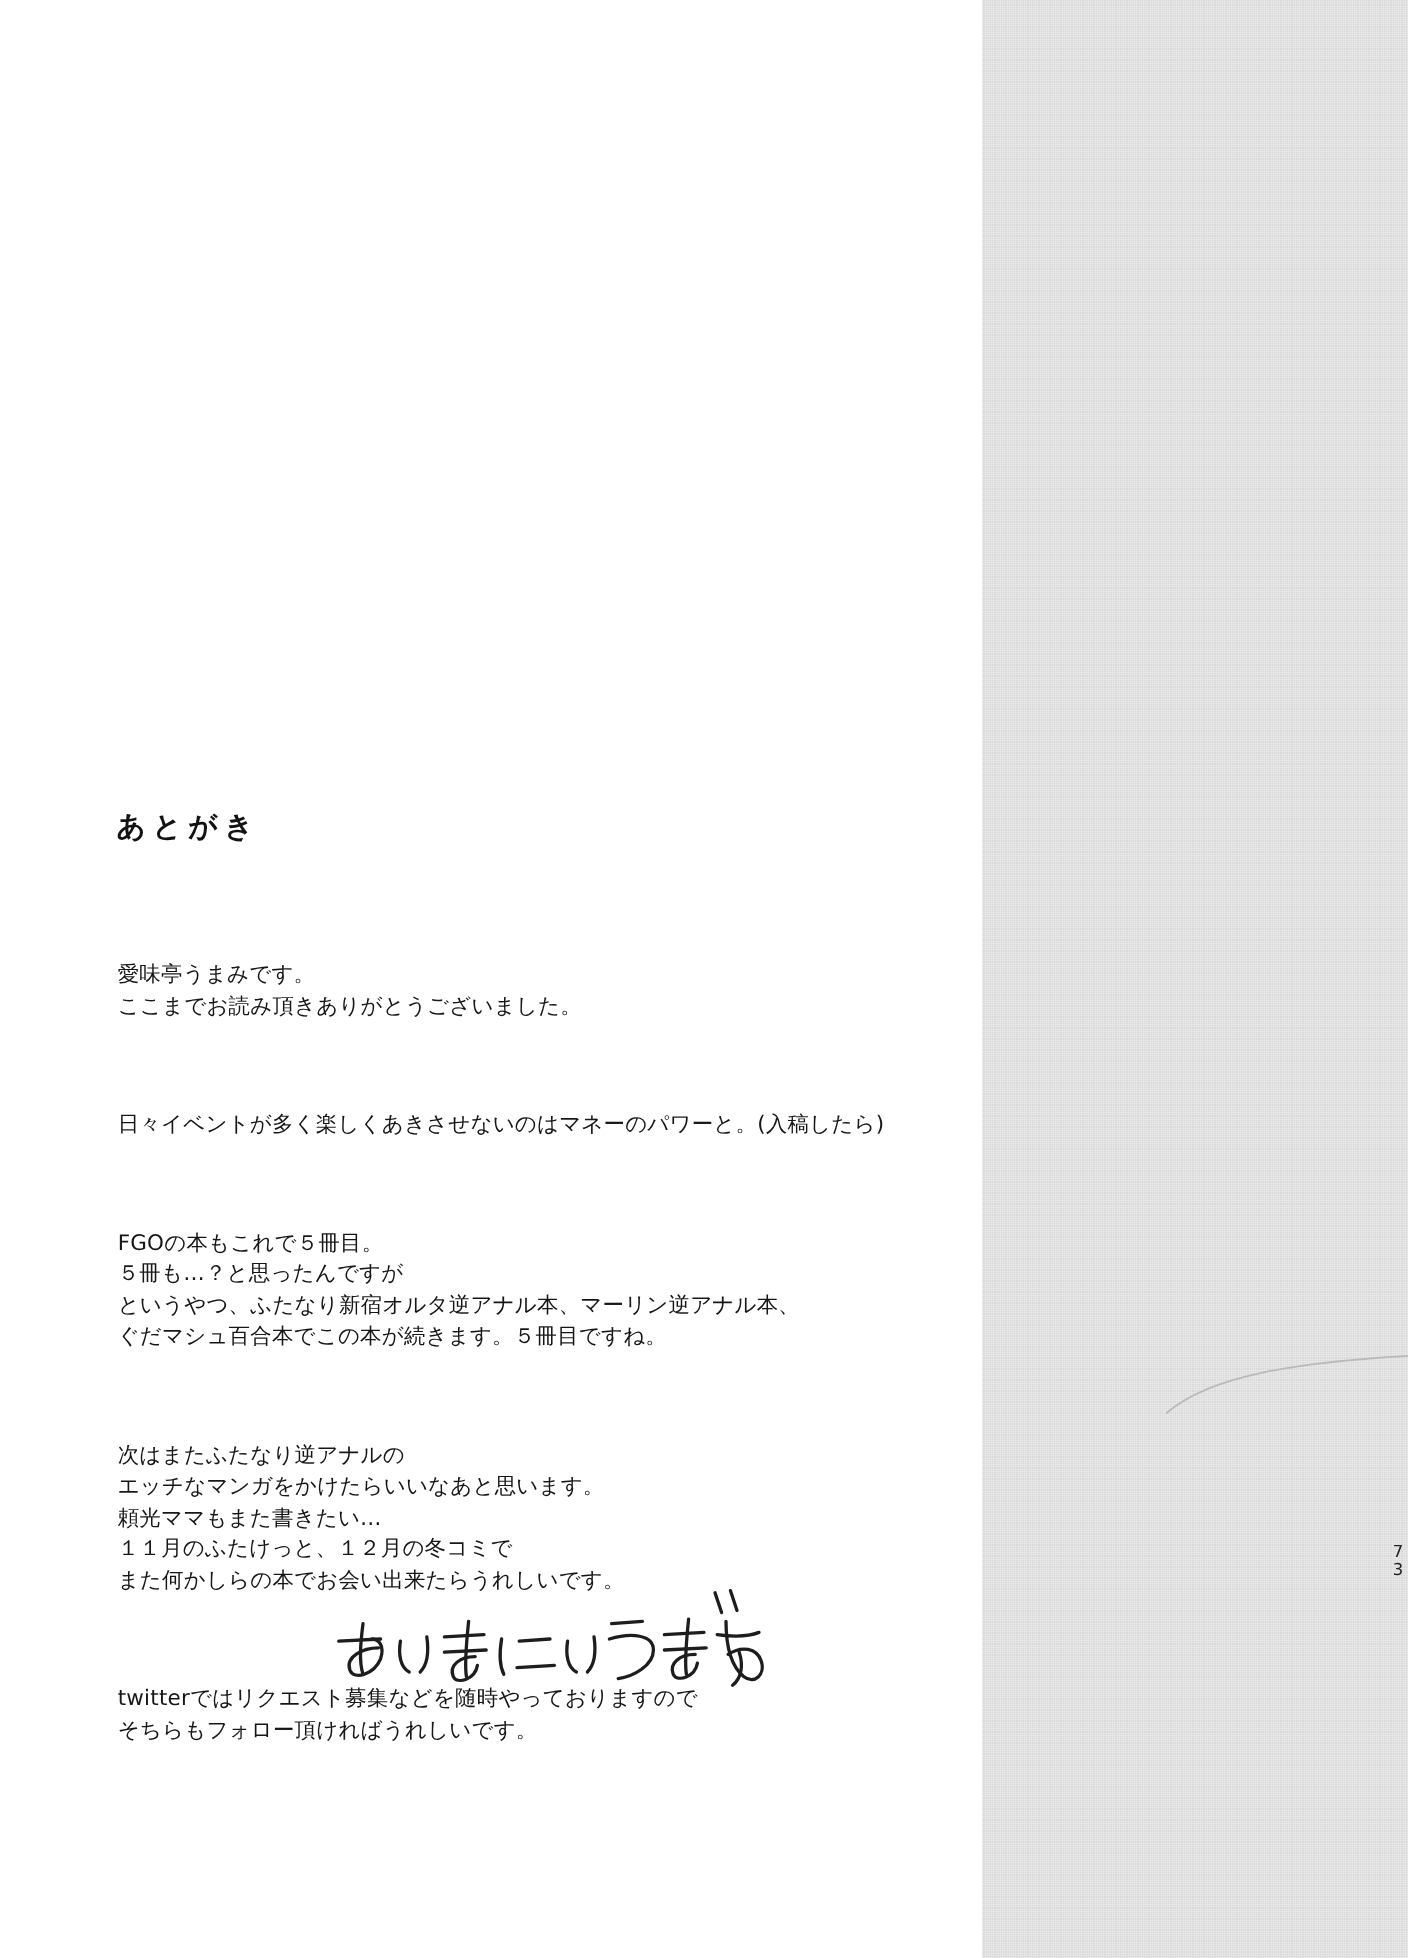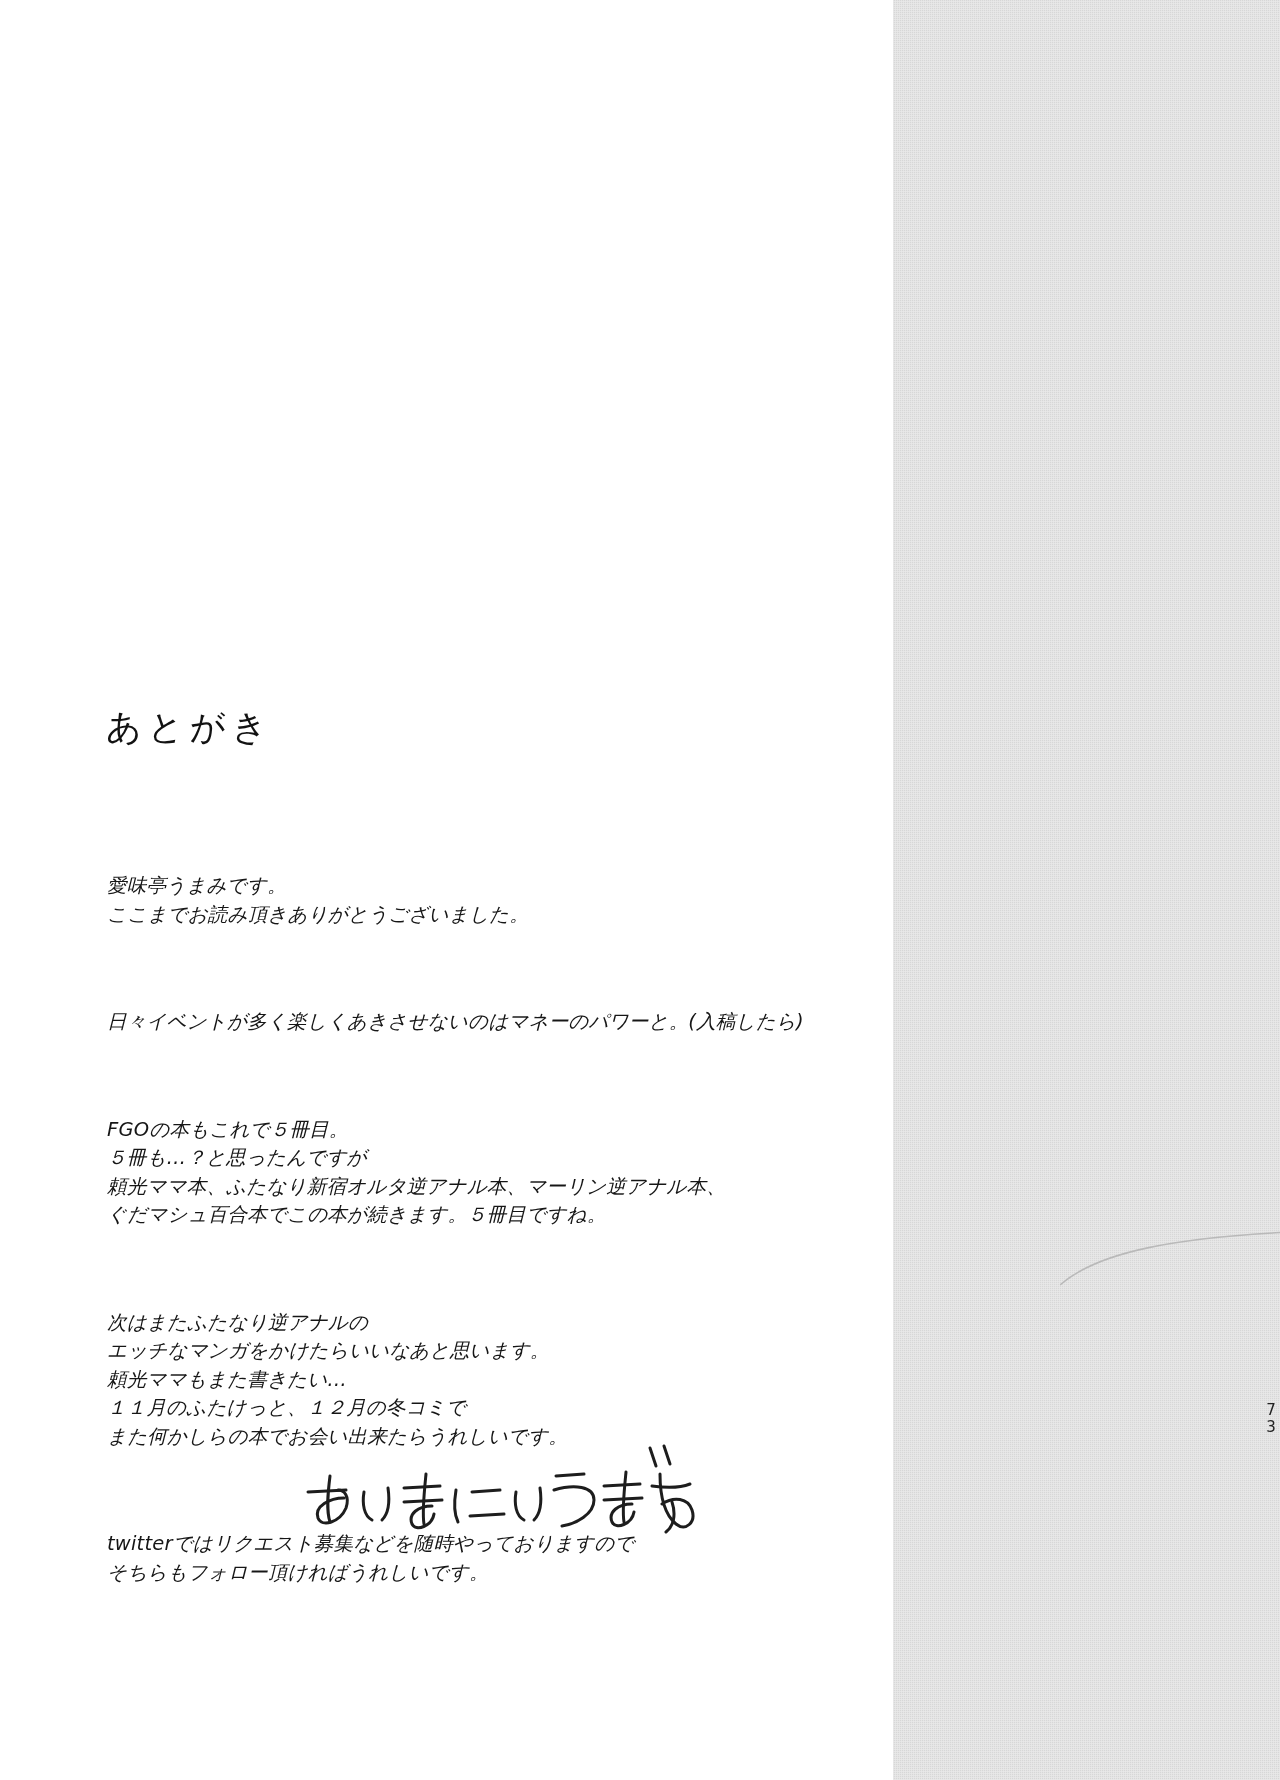--- a/index.html
+++ b/index.html
@@ -51,40 +51,40 @@
     width: 230px;
     height: 120px;
     overflow: hidden;
     pointer-events: none;
   }
   .curve-artifact svg { display: block; }
 
   .heading {
     position: absolute;
     left: 106px;
-    top: 704px;
-    font-size: 35px;
+    top: 734px;
+    font-size: 26px;
     letter-spacing: 6px;
-    font-weight: 400;
+    font-weight: 700;
     color: #121212;
     font-family: "DejaVu Sans", "Liberation Sans", sans-serif;
   }
 
   .body-text {
     position: absolute;
     left: 107px;
     top: 815px;
     width: 790px;
     font-size: 19.5px;
     line-height: 28.5px;
     color: #161616;
     white-space: pre-wrap;
     letter-spacing: 0.2px;
   }
-  .para { margin: 0 0 22px 0; white-space: pre-wrap; font-style: italic; }
+  .para { margin: 0 0 22px 0; white-space: pre-wrap; }
   .para:last-child { margin-bottom: 0; }
 
   .signature {
     position: absolute;
     left: 300px;
     top: 1440px;
     width: 420px;
     height: 120px;
   }
   .signature svg { display: block; }
@@ -118,21 +118,21 @@
 </div>
 
 <div class="heading">あとがき</div>
 
 <div class="body-text">
   <p class="para">愛味亭うまみです。
 ここまでお読み頂きありがとうございました。</p>
   <p class="para">日々イベントが多く楽しくあきさせないのはマネーのパワーと。(入稿したら)</p>
   <p class="para">FGOの本もこれで５冊目。
 ５冊も…？と思ったんですが
-頼光ママ本、ふたなり新宿オルタ逆アナル本、マーリン逆アナル本、
+というやつ、ふたなり新宿オルタ逆アナル本、マーリン逆アナル本、
 ぐだマシュ百合本でこの本が続きます。５冊目ですね。</p>
   <p class="para">次はまたふたなり逆アナルの
 エッチなマンガをかけたらいいなあと思います。
 頼光ママもまた書きたい…
 １１月のふたけっと、１２月の冬コミで
 また何かしらの本でお会い出来たらうれしいです。</p>
   <p class="para">twitterではリクエスト募集などを随時やっておりますので
 そちらもフォロー頂ければうれしいです。</p>
   
 </div>

